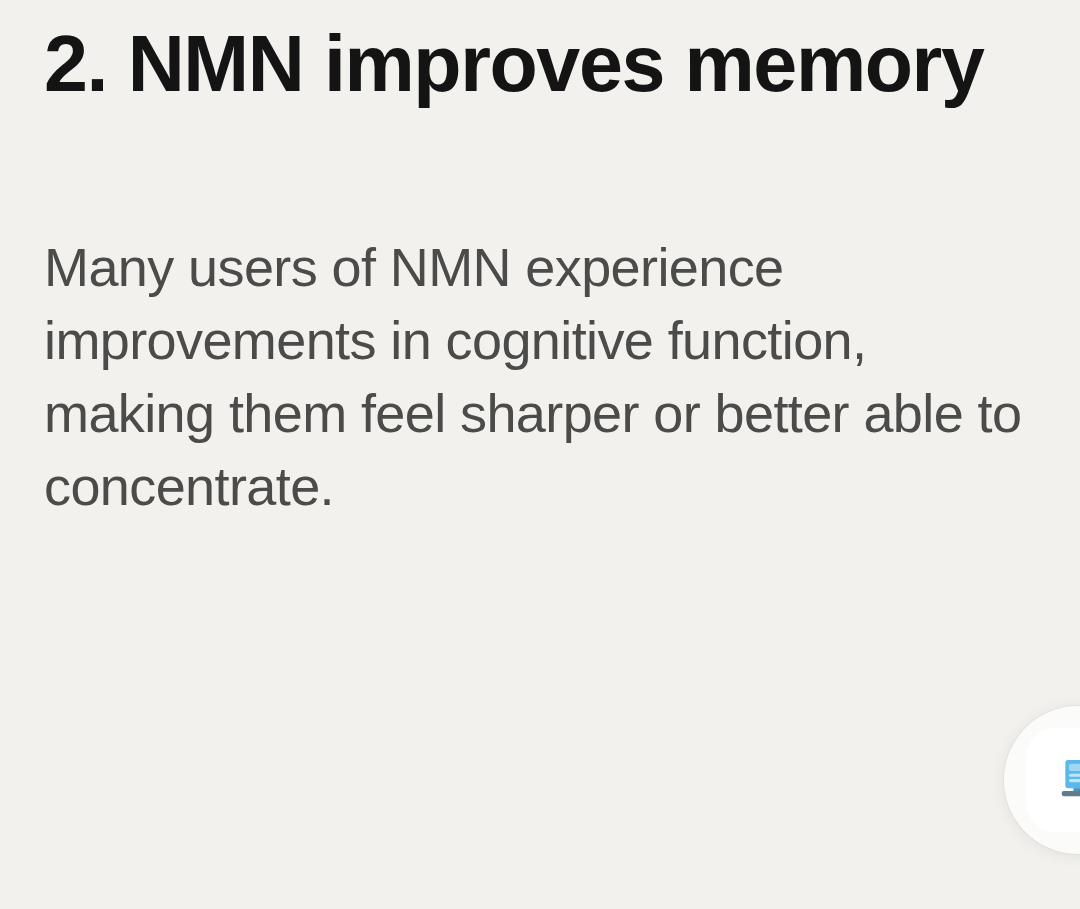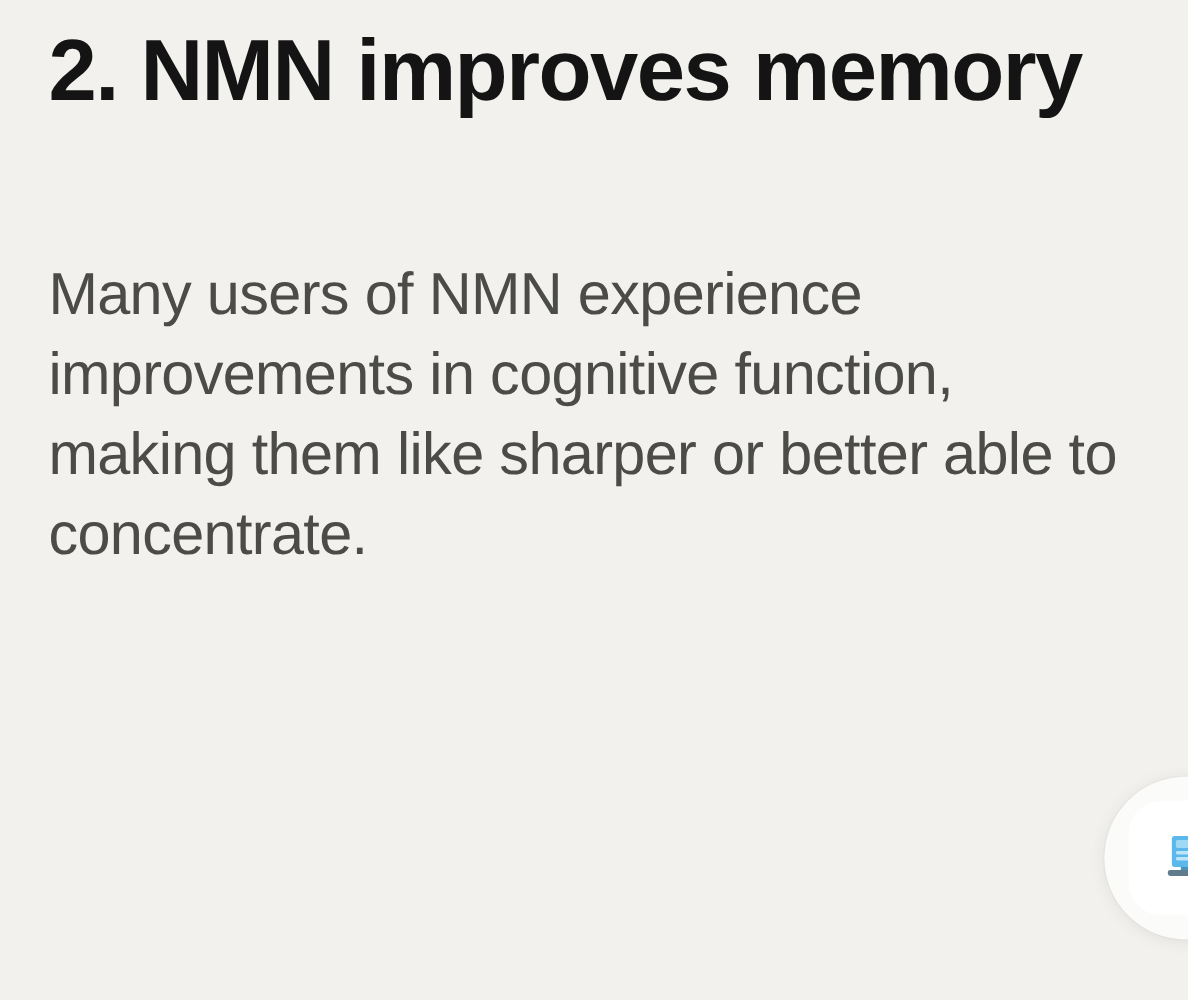--- a/index.html
+++ b/index.html
@@ -103,21 +103,21 @@
   }
 </style>
 </head>
 <body>
 
 <div class="article">
 
   <h1 class="section-heading">2. NMN improves memory</h1>
 
   <div class="body-block" id="paragraph-one">
-    <p class="body-paragraph">Many users of NMN experience improvements in cognitive function, making them like sharper or better able to concentrate.</p>
+    <p class="body-paragraph">Many users of NMN experience improvements in cognitive function, making them feel sharper or better able to concentrate.</p>
   </div>
 
 
 </div>
 
 <div class="floating-widget">
   <div class="widget-inner">
     <svg class="widget-icon" viewBox="0 0 64 64">
       <rect x="18" y="10" width="42" height="31" rx="3" fill="#5bb8ea"></rect>
       <rect x="22" y="14" width="34" height="8" rx="2" fill="#9ed8f4"></rect>

